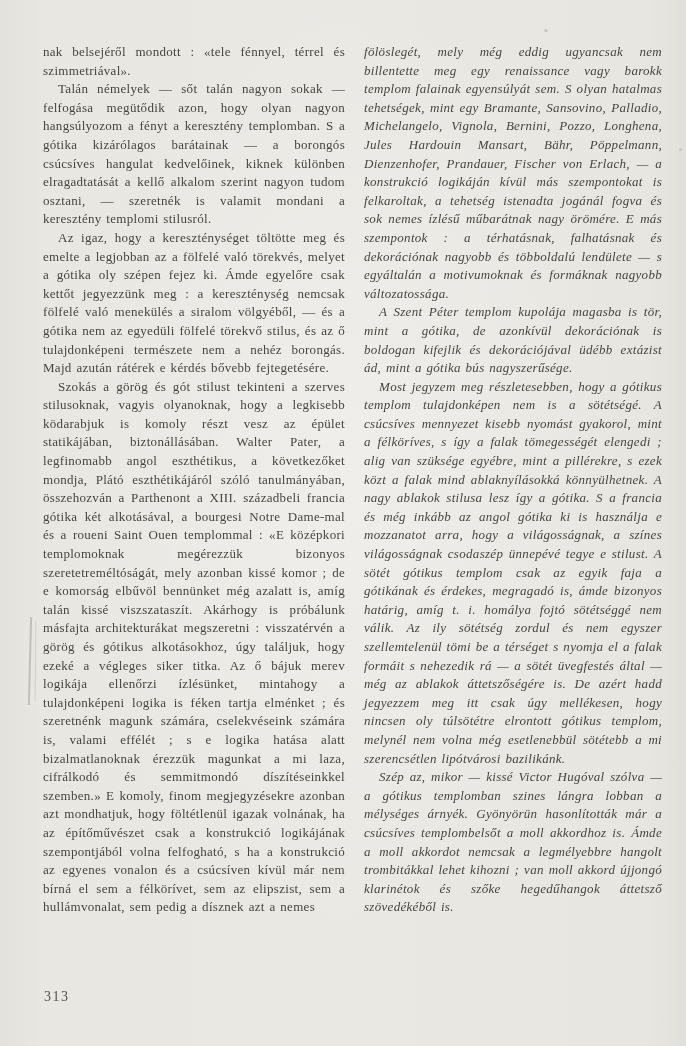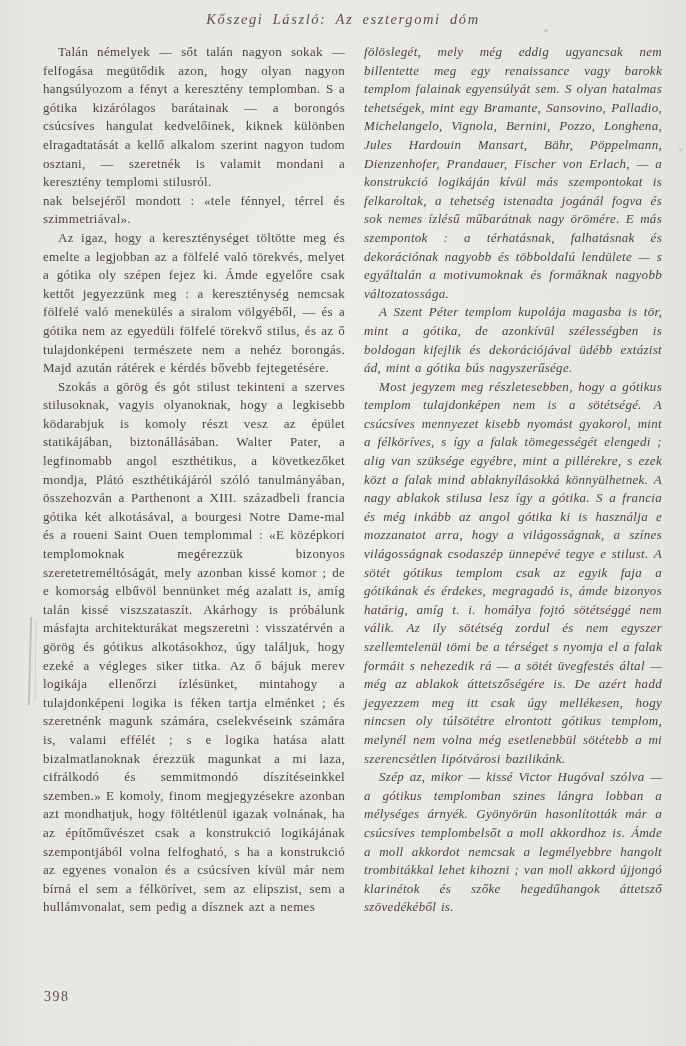--- a/index.html
+++ b/index.html
@@ -76,40 +76,39 @@
   .artifact-speck-2 {
     left: 679px; top: 148px; width: 3px; height: 3px;
     border-radius: 50%; opacity: 0.2;
   }
 </style>
 </head>
 <body>
 
 <div class="page">
 
-  <div class="running-header">Kőszegi László: Az esztergomi dóm</div>
 
   <div class="columns">
 
     <div class="col col-left">
+      <p class="para no-indent">nak belsejéről mondott : «tele fénnyel, térrel és szimmetriával».</p>
       <p class="para">Talán némelyek — sőt talán nagyon sokak — felfogása megütődik azon, hogy olyan nagyon hangsúlyozom a fényt a keresztény templomban. S a gótika kizárólagos barátainak — a borongós csúcsíves hangulat kedvelőinek, kiknek különben elragadtatását a kellő alkalom szerint nagyon tudom osztani, — szeretnék is valamit mondani a keresztény templomi stilusról.</p>
-      <p class="para no-indent">nak belsejéről mondott : «tele fénnyel, térrel és szimmetriával».</p>
       <p class="para">Az igaz, hogy a kereszténységet töltötte meg és emelte a legjobban az a fölfelé való törekvés, melyet a gótika oly szépen fejez ki. Ámde egyelőre csak kettőt jegyezzünk meg : a kereszténység nemcsak fölfelé való menekülés a siralom völgyéből, — és a gótika nem az egyedüli fölfelé törekvő stilus, és az ő tulajdonképeni természete nem a nehéz borongás. Majd azután rátérek e kérdés bővebb fejtegetésére.</p>
       <p class="para">Szokás a görög és gót stilust tekinteni a szerves stilusoknak, vagyis olyanoknak, hogy a legkisebb ködarabjuk is komoly részt vesz az épület statikájában, biztonállásában. Walter Pater, a legfinomabb angol eszthétikus, a következőket mondja, Plátó eszthétikájáról szóló tanulmányában, összehozván a Parthenont a XIII. századbeli francia gótika két alkotásával, a bourgesi Notre Dame-mal és a roueni Saint Ouen templommal : «E középkori templomoknak megérezzük bizonyos szeretetreméltóságát, mely azonban kissé komor ; de e komorság elbűvöl bennünket még azalatt is, amíg talán kissé viszszataszít. Akárhogy is próbálunk másfajta architekturákat megszeretni : visszatérvén a görög és gótikus alkotásokhoz, úgy találjuk, hogy ezeké a végleges siker titka. Az ő bájuk merev logikája ellenőrzi ízlésünket, mintahogy a tulajdonképeni logika is féken tartja elménket ; és szeretnénk magunk számára, cselekvéseink számára is, valami effélét ; s e logika hatása alatt bizalmatlanoknak érezzük magunkat a mi laza, cifrálkodó és semmitmondó díszítéseinkkel szemben.» E komoly, finom megjegyzésekre azonban azt mondhatjuk, hogy föltétlenül igazak volnának, ha az építőművészet csak a konstrukció logikájának szempontjából volna felfogható, s ha a konstrukció az egyenes vonalon és a csúcsíven kívül már nem bírná el sem a félkörívet, sem az elipszist, sem a hullámvonalat, sem pedig a dísznek azt a nemes</p>
     </div>
 
     <div class="col col-right">
       <p class="para no-indent">fölöslegét, mely még eddig ugyancsak nem billentette meg egy renaissance vagy barokk templom falainak egyensúlyát sem. S olyan hatalmas tehetségek, mint egy Bramante, Sansovino, Palladio, Michelangelo, Vignola, Bernini, Pozzo, Longhena, Jules Hardouin Mansart, Bähr, Pöppelmann, Dienzenhofer, Prandauer, Fischer von Erlach, — a konstrukció logikáján kívül más szempontokat is felkaroltak, a tehetség istenadta jogánál fogva és sok nemes ízlésű műbarátnak nagy örömére. E más szempontok : a térhatásnak, falhatásnak és dekorációnak nagyobb és többoldalú lendülete — s egyáltalán a motivumoknak és formáknak nagyobb változatossága.</p>
-      <p class="para">A Szent Péter templom kupolája magasba is tör, mint a gótika, de azonkívül szélességben is boldogan kifejlik és dekorációjával üdébb extázist ád, mint a gótika bús nagyszerűsége.</p>
+      <p class="para">A Szent Péter templom kupolája magasba is tör, mint a gótika, de azonkívül dekorációnak is boldogan kifejlik és dekorációjával üdébb extázist ád, mint a gótika bús nagyszerűsége.</p>
       <p class="para">Most jegyzem meg részletesebben, hogy a gótikus templom tulajdonképen nem is a sötétségé. A csúcsíves mennyezet kisebb nyomást gyakorol, mint a félköríves, s így a falak tömegességét elengedi ; alig van szüksége egyébre, mint a pillérekre, s ezek közt a falak mind ablaknyílásokká könnyülhetnek. A nagy ablakok stilusa lesz így a gótika. S a francia és még inkább az angol gótika ki is használja e mozzanatot arra, hogy a világosságnak, a színes világosságnak csodaszép ünnepévé tegye e stilust. A sötét gótikus templom csak az egyik faja a gótikának és érdekes, megragadó is, ámde bizonyos határig, amíg t. i. homálya fojtó sötétséggé nem válik. Az ily sötétség zordul és nem egyszer szellemtelenül tömi be a térséget s nyomja el a falak formáit s nehezedik rá — a sötét üvegfestés által — még az ablakok áttetszőségére is. De azért hadd jegyezzem meg itt csak úgy mellékesen, hogy nincsen oly túlsötétre elrontott gótikus templom, melynél nem volna még esetlenebbül sötétebb a mi szerencsétlen lipótvárosi bazilikánk.</p>
       <p class="para">Szép az, mikor — kissé Victor Hugóval szólva — a gótikus templomban szines lángra lobban a mélységes árnyék. Gyönyörün hasonlították már a csúcsíves templombelsőt a moll akkordhoz is. Ámde a moll akkordot nemcsak a legmélyebbre hangolt trombitákkal lehet kihozni ; van moll akkord újjongó klarinétok és szőke hegedűhangok áttetsző szövedékéből is.</p>
     </div>
 
   </div>
 
   <div class="scan-artifact artifact-line-1"></div>
   <div class="scan-artifact artifact-line-2"></div>
   <div class="scan-artifact artifact-speck-1"></div>
   <div class="scan-artifact artifact-speck-2"></div>
 
-  <div class="page-number">398</div>
+  <div class="page-number">313</div>
 
 </div>
 
 </body></html>

